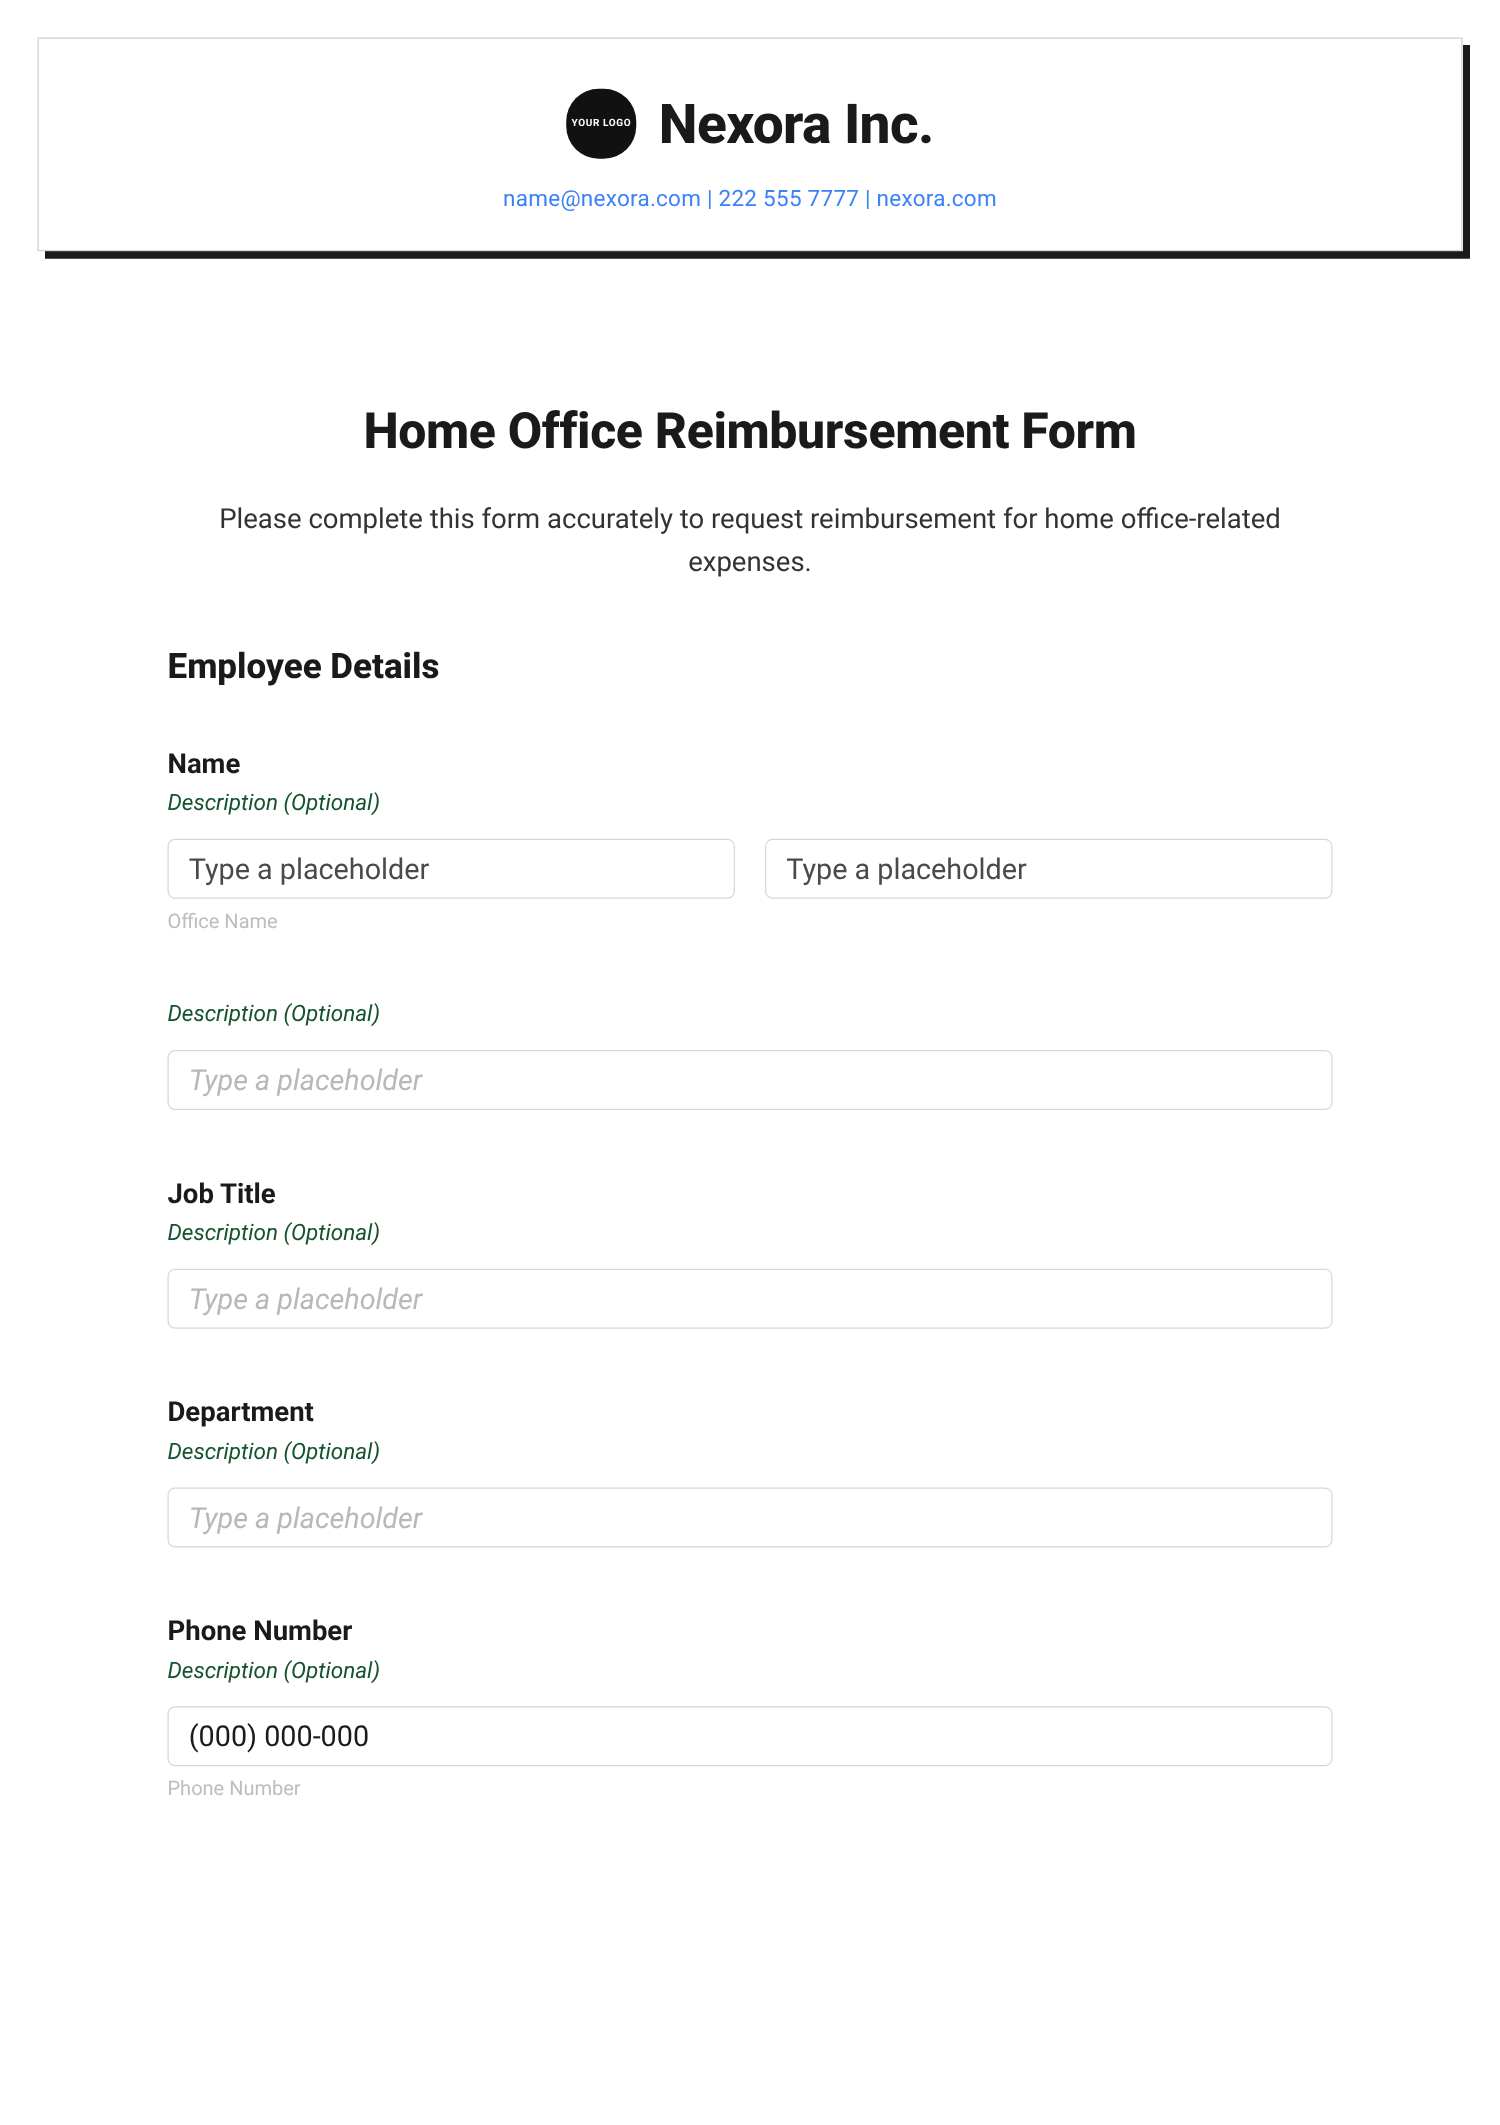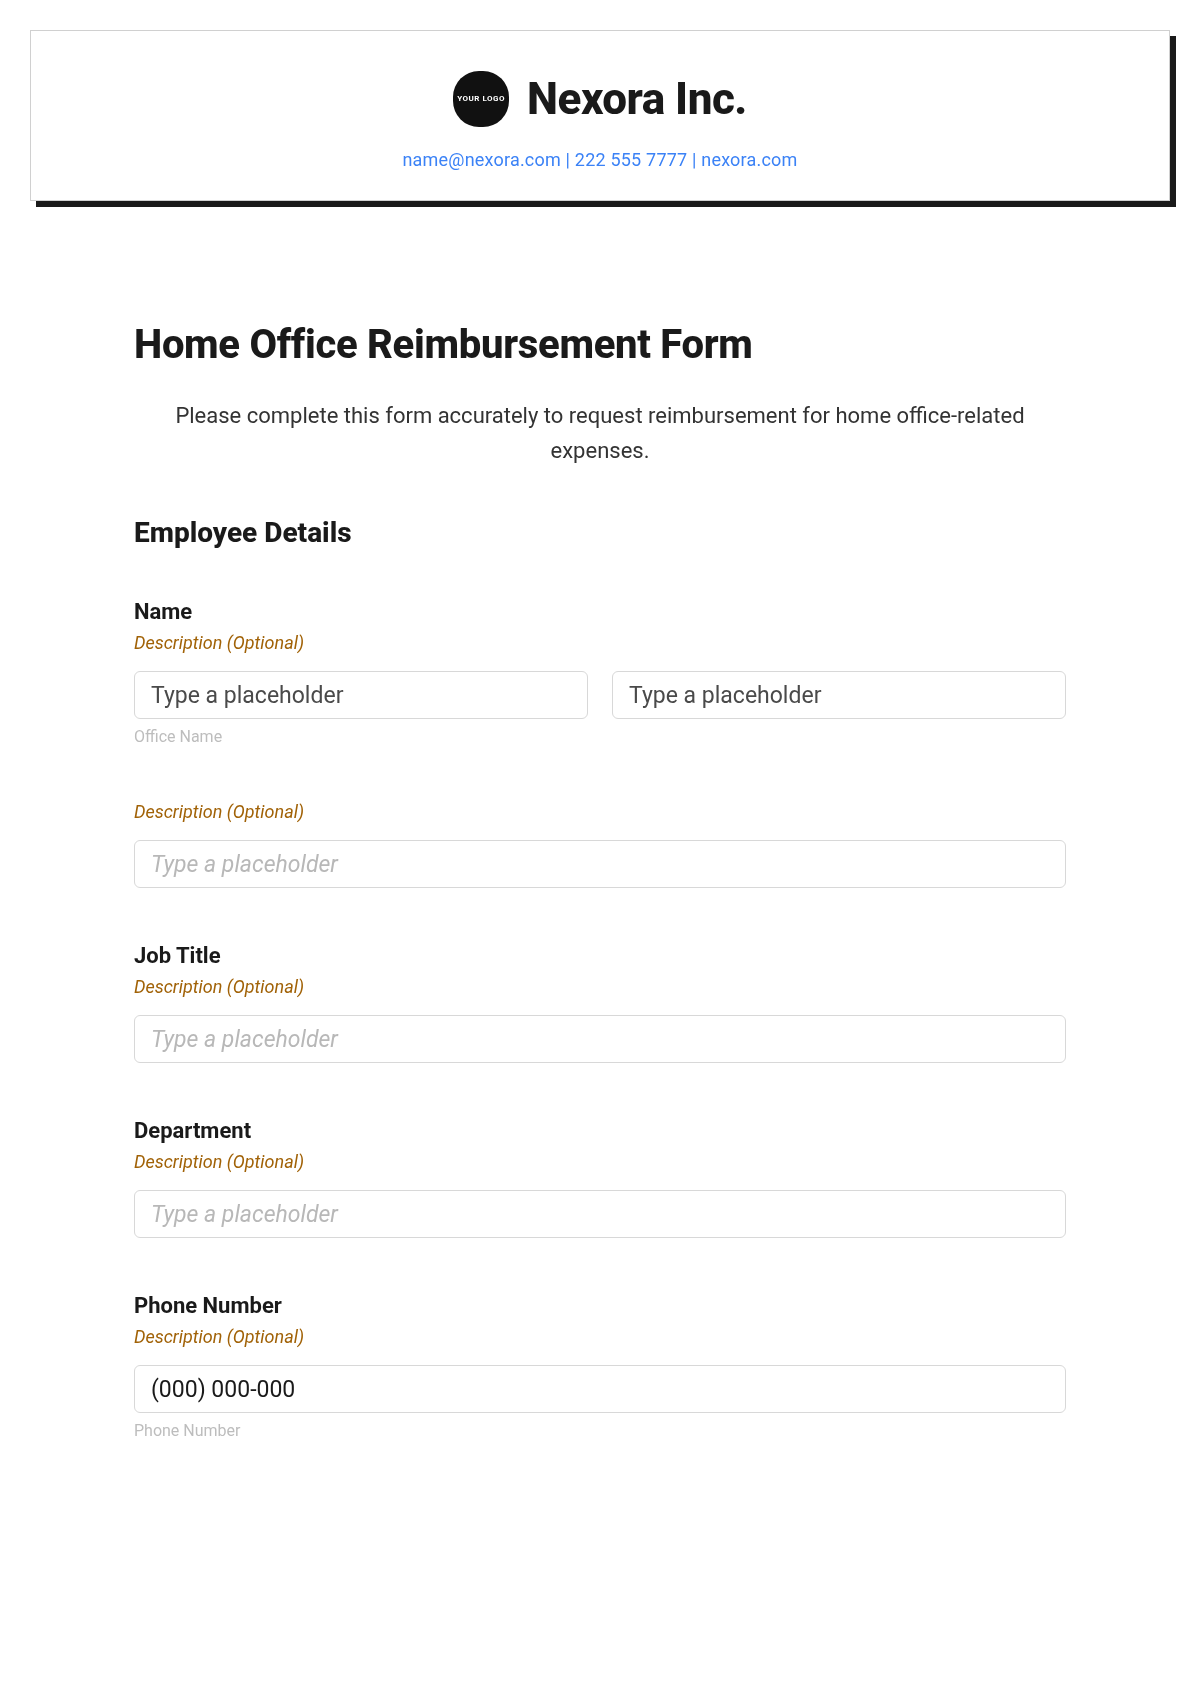--- a/index.html
+++ b/index.html
@@ -52,20 +52,21 @@
   font-size: 18px;
   color: #3b82f6;
   letter-spacing: 0.2px;
 }
 .content {
   padding: 0 104px;
 }
 .form-title {
   font-size: 40px;
   font-weight: 800;
+  text-align: center;
   margin-bottom: 30px;
   letter-spacing: -0.3px;
 }
 .intro {
   font-size: 22px;
   color: #333;
   text-align: center;
   line-height: 1.6;
   margin-bottom: 48px;
 }
@@ -78,21 +79,21 @@
   margin-bottom: 55px;
 }
 .field-label {
   font-size: 22px;
   font-weight: 700;
   margin-bottom: 8px;
 }
 .field-desc {
   font-size: 18px;
   font-style: italic;
-  color: #a16207;
+  color: #14532d;
   margin-bottom: 18px;
 }
 .input-row {
   display: flex;
   gap: 24px;
 }
 .input-col {
   flex: 1;
 }
 .text-input {

